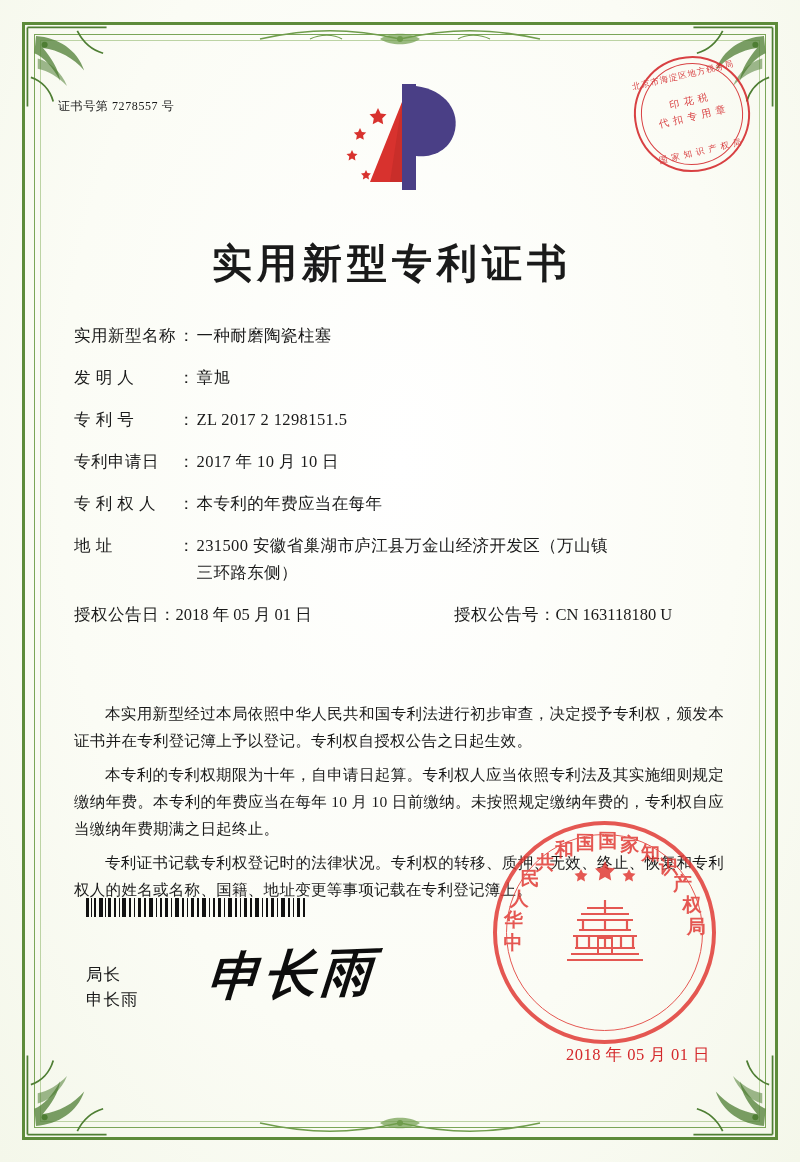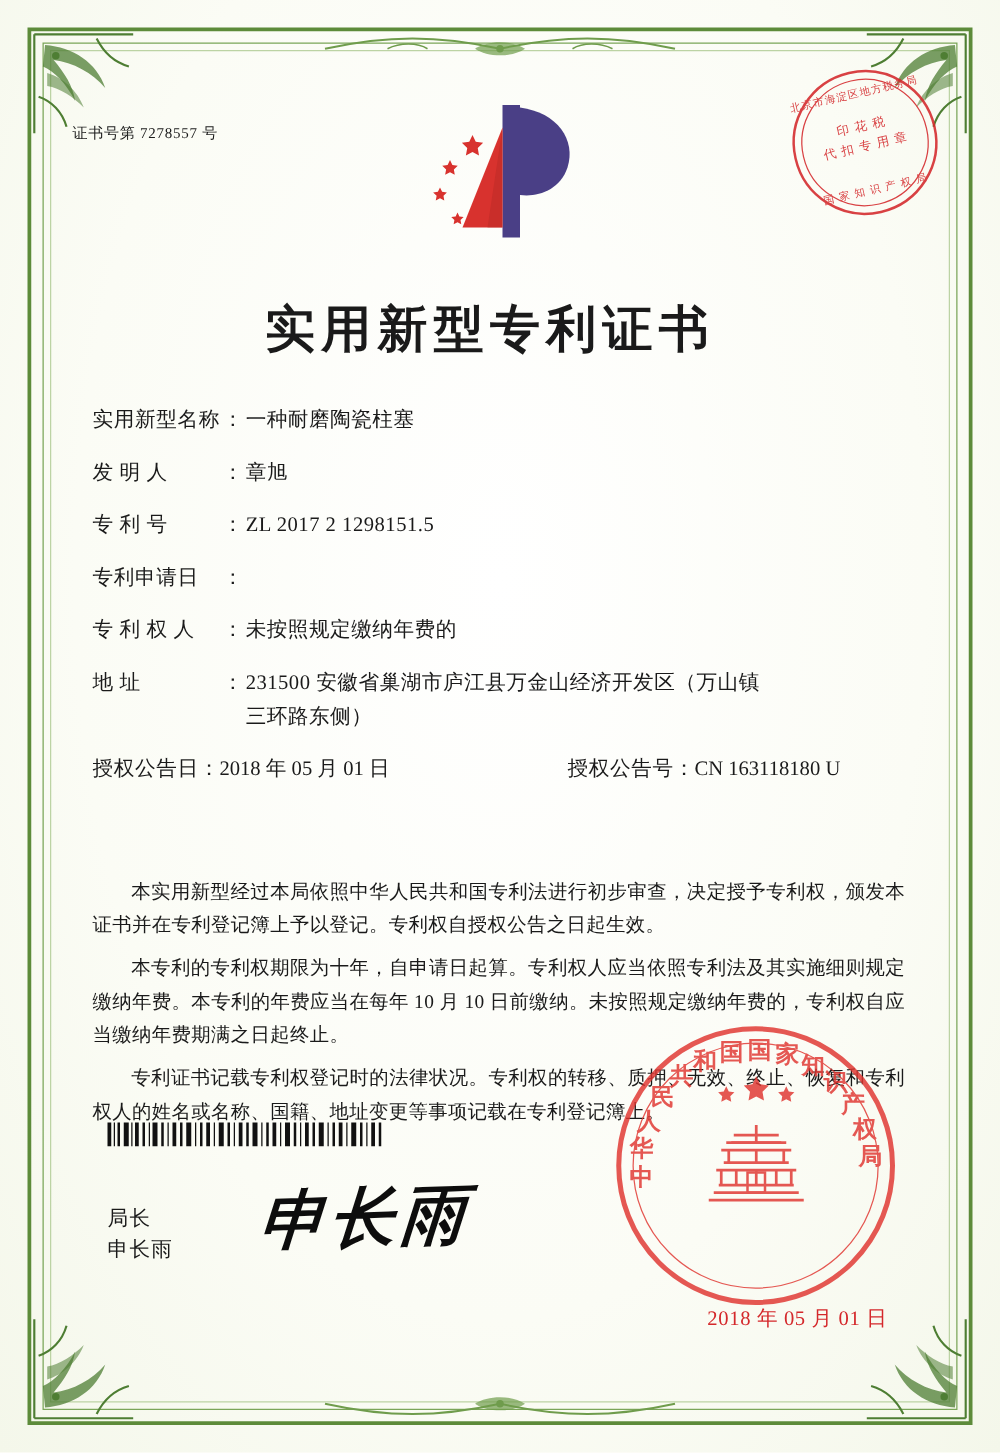--- a/index.html
+++ b/index.html
@@ -397,26 +397,27 @@
 
     <div class="field-row">
       <div class="field-label spread">专 利 号</div>
       <div class="field-colon">：</div>
       <div class="field-value">ZL 2017 2 1298151.5</div>
     </div>
 
     <div class="field-row">
       <div class="field-label">专利申请日</div>
       <div class="field-colon">：</div>
+      <div class="field-value">2017 年 10 月 10 日</div>
     </div>
 
     <div class="field-row">
       <div class="field-label spread">专 利 权 人</div>
       <div class="field-colon">：</div>
-      <div class="field-value">未按照规定缴纳年费的</div>
+      <div class="field-value">本专利的年费应当在每年</div>
     </div>
 
     <div class="field-row">
       <div class="field-label spread">地 址</div>
       <div class="field-colon">：</div>
       <div class="field-value">
         <span>231500 安徽省巢湖市庐江县万金山经济开发区（万山镇</span>
         <span class="line2">三环路东侧）</span>
       </div>
     </div>

